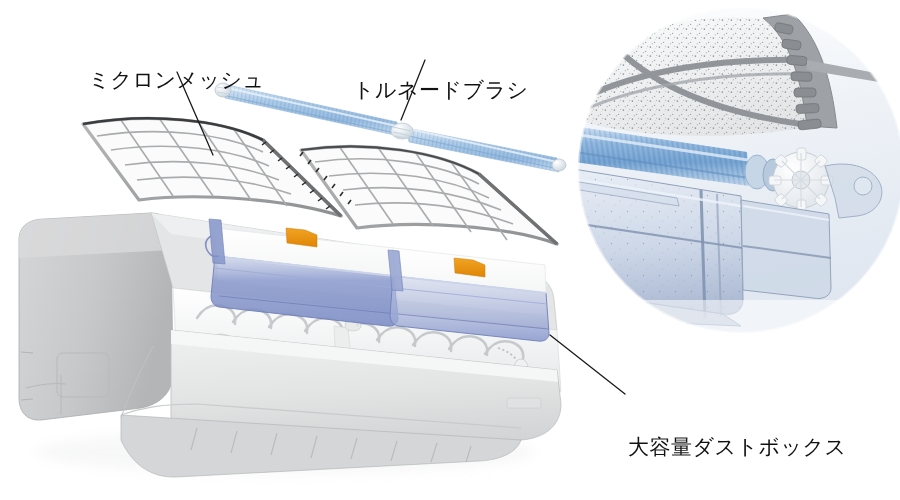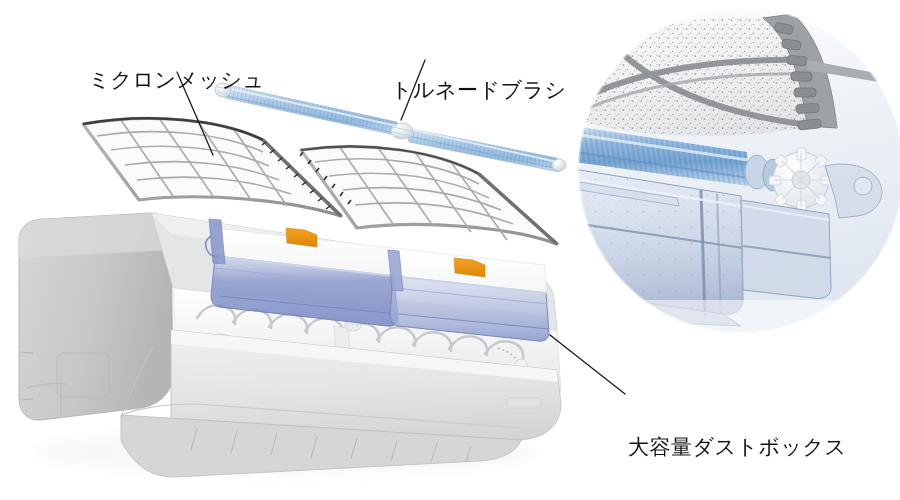--- a/index.html
+++ b/index.html
@@ -8,21 +8,21 @@
     font-family:"Liberation Sans","DejaVu Sans",sans-serif;
     background:#ffffff;
   }
   #stage{position:absolute;left:1px;top:0;width:900px;height:500px;}
   .layer{position:absolute;left:0;top:0;width:900px;height:500px;}
   .callout{
     position:absolute;color:#111111;font-size:21px;line-height:1.22;
     letter-spacing:0.5px;white-space:pre;font-weight:400;
   }
   #lbl-filter{left:78px;top:16px;text-align:center;width:195px;}
-  #lbl-brush{left:352px;top:26px;margin-left:38px;}
+  #lbl-brush{left:352px;top:26px;}
   #lbl-dustbox{left:627px;top:383px;}
   svg{display:block;}
 </style>
 </head>
 <body>
 
 <div id="stage">
 
   <svg class="layer" viewBox="0 0 900 500" width="900" height="500">
     <defs>

